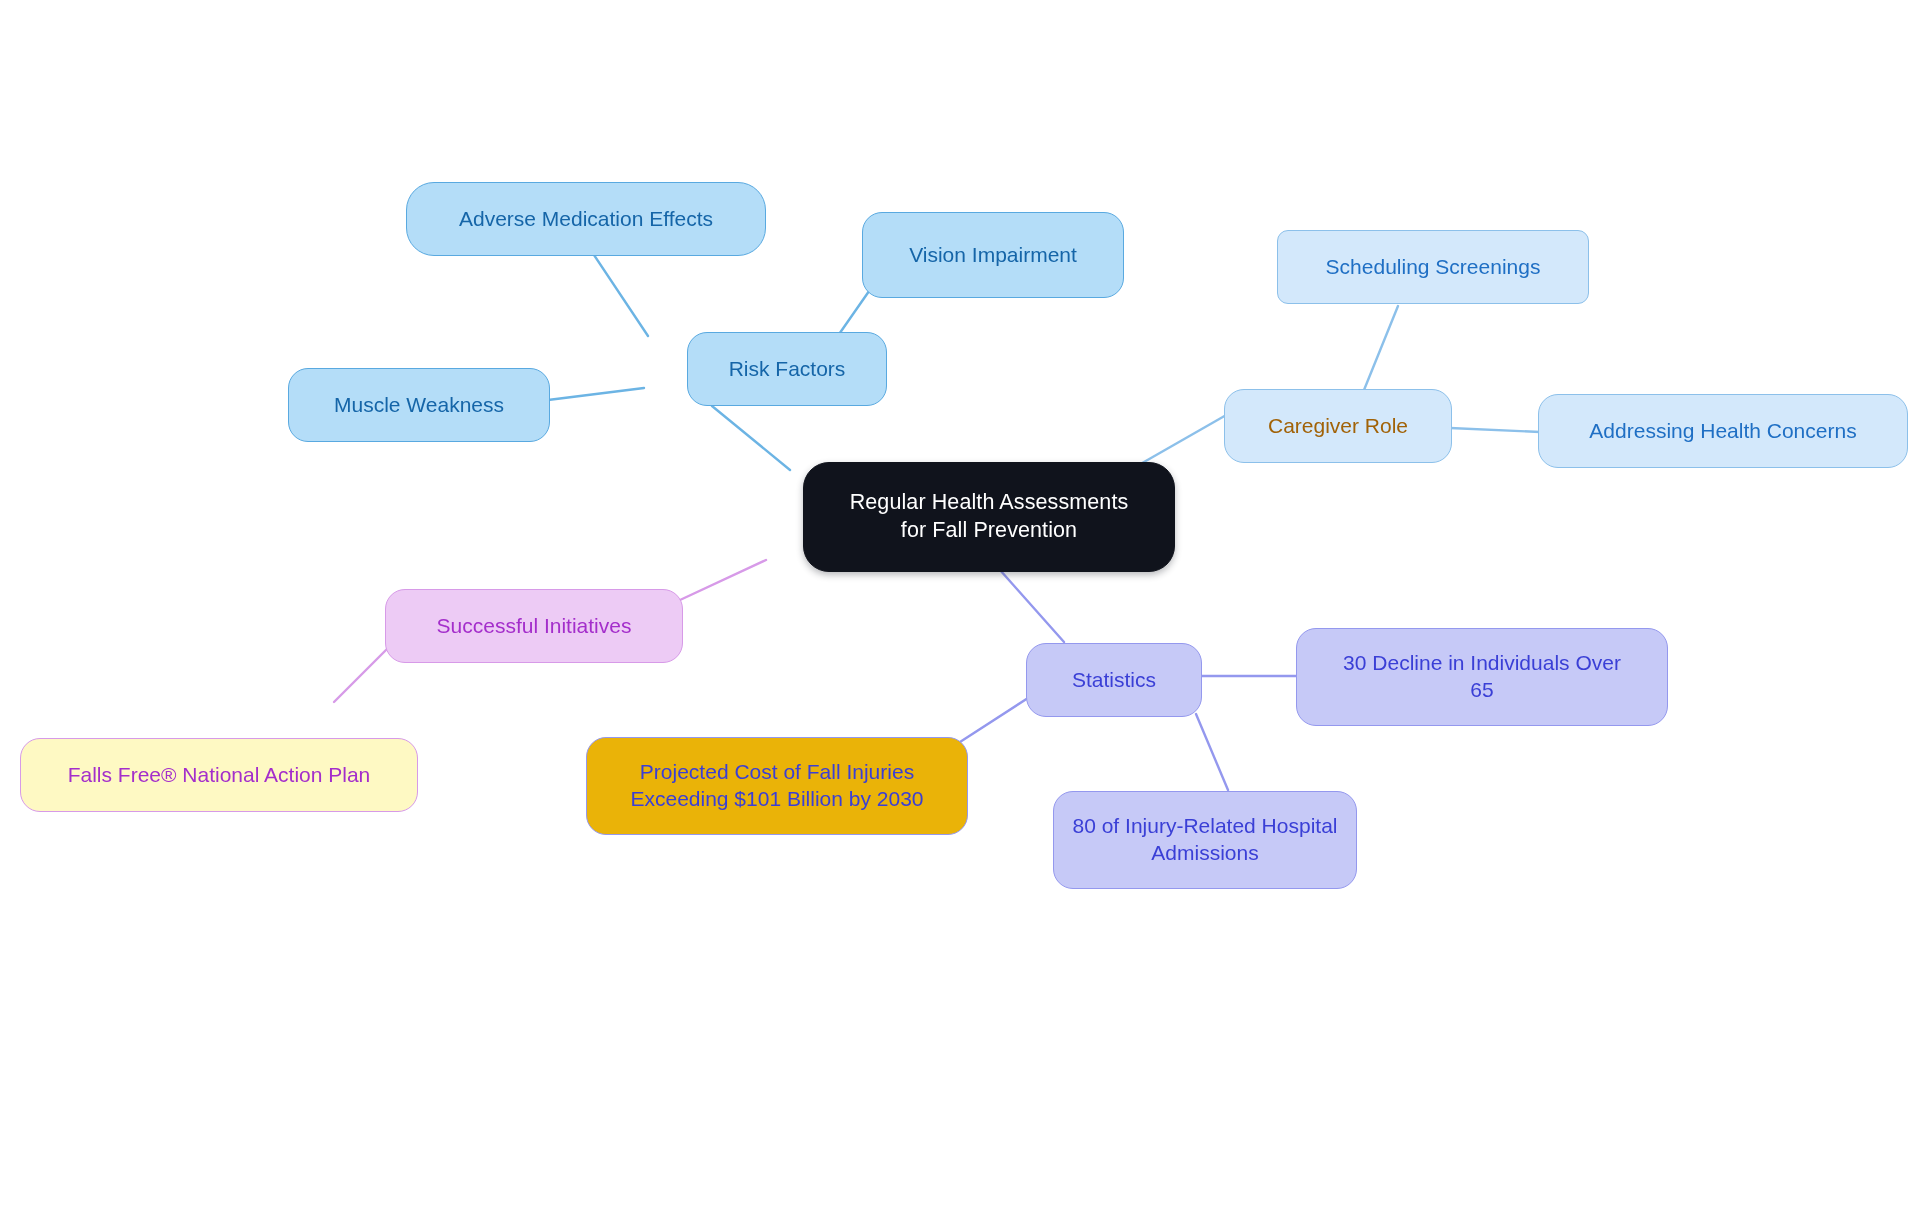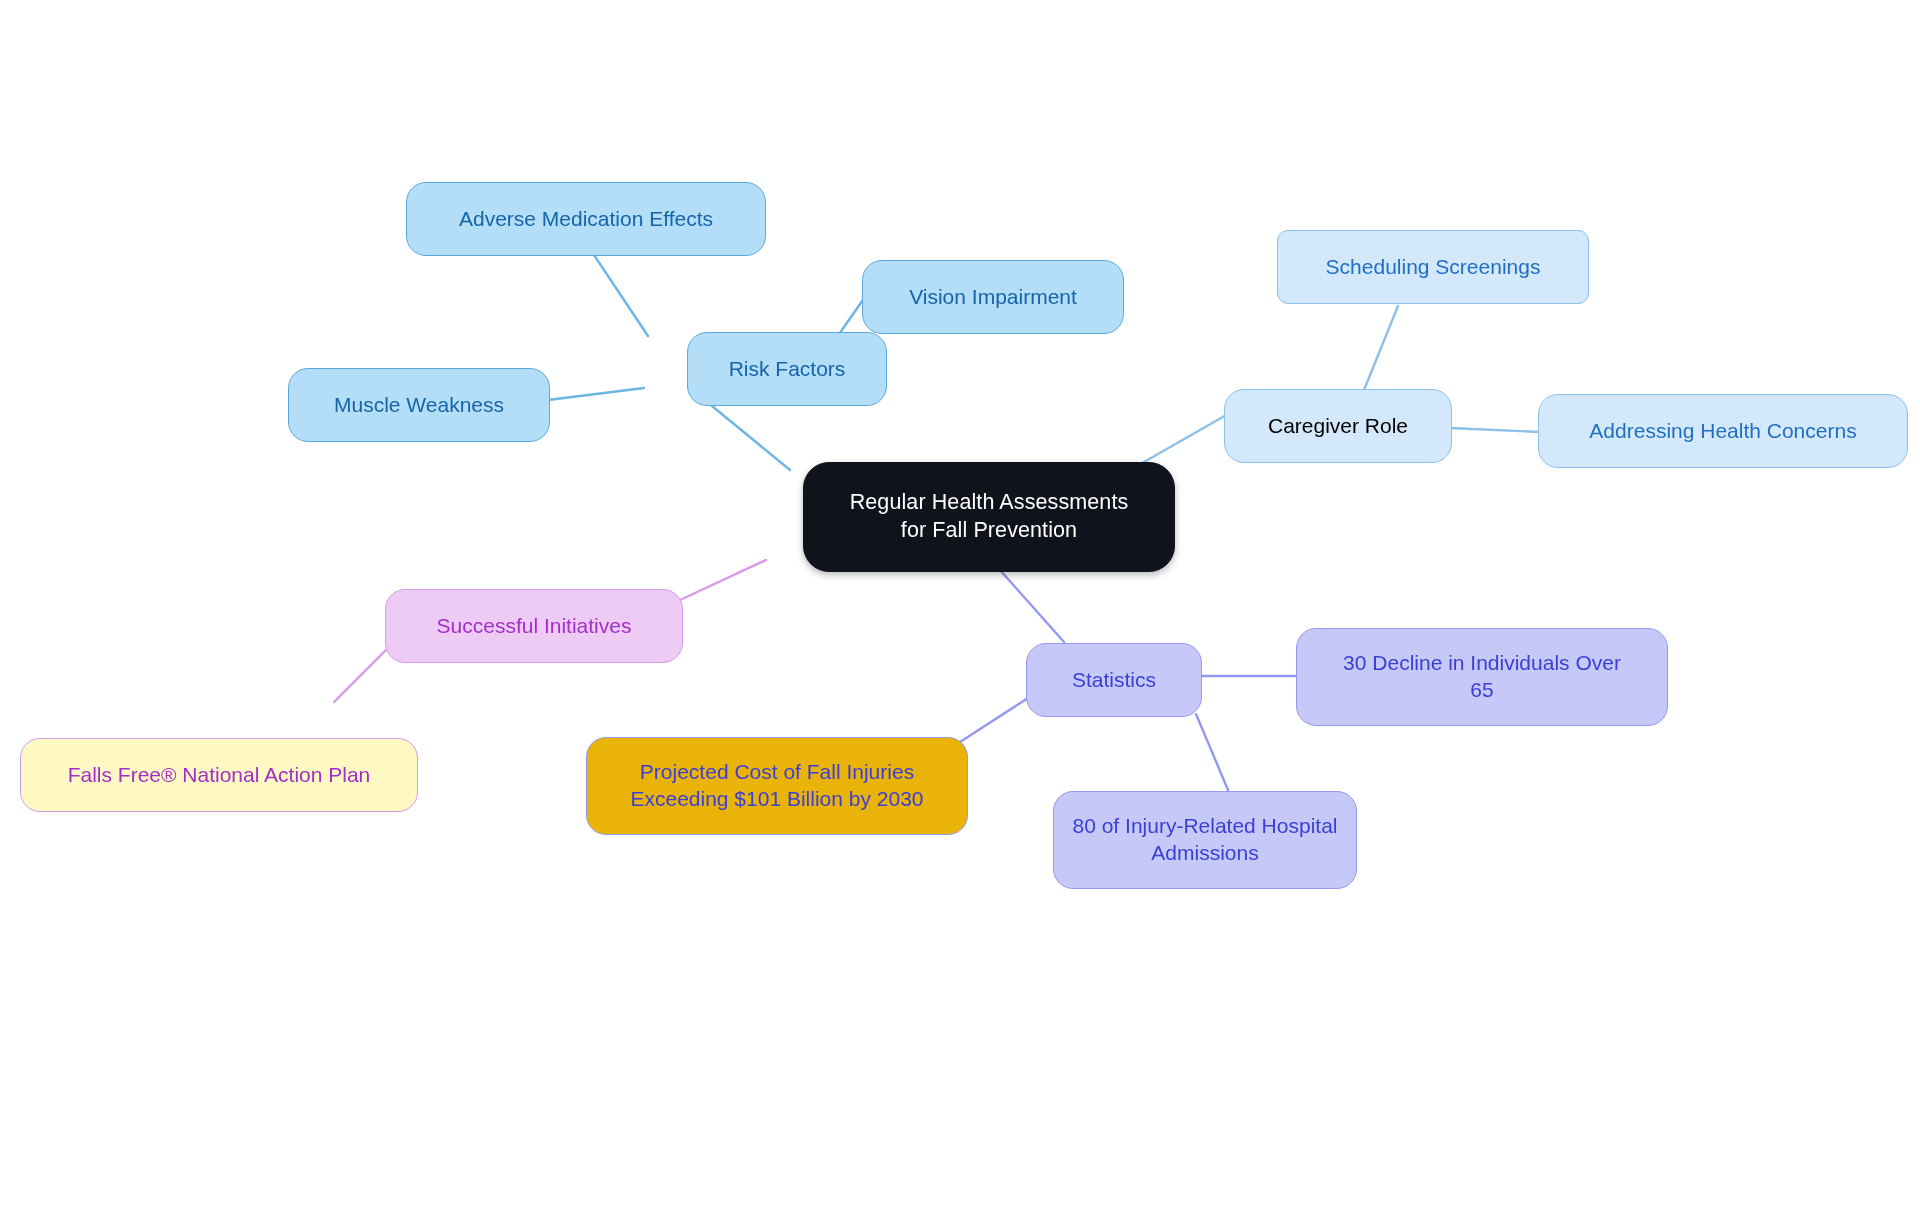--- a/index.html
+++ b/index.html
@@ -145,24 +145,24 @@
       <line x1="1028" y1="698" x2="960" y2="742" stroke="#9498ee" stroke-width="2.4" stroke-linecap="round"></line>
       <line x1="1196" y1="714" x2="1228" y2="790" stroke="#9498ee" stroke-width="2.4" stroke-linecap="round"></line>
       <line x1="766" y1="560" x2="680" y2="600" stroke="#d79ae8" stroke-width="2.4" stroke-linecap="round"></line>
       <line x1="390" y1="646" x2="334" y2="702" stroke="#d79ae8" stroke-width="2.4" stroke-linecap="round"></line>
     </svg>
 
   <div id="node-layer">
       <div class="node node-root" style="left: 803px; top: 462px; width: 372px; height: 110px;"><span>Regular Health Assessments
 for Fall Prevention</span></div>
       <div class="node node-blue-a" style="left: 639px; top: 332px; width: 200px; height: 74px; background: rgb(180, 221, 248); border-color: rgb(89, 169, 224); color: rgb(21, 101, 168); margin-left: 48px;"><span>Risk Factors</span></div>
-      <div class="node node-blue-a" style="left: 406px; top: 182px; width: 360px; height: 74px; background: rgb(180, 221, 248); border-color: rgb(89, 169, 224); color: rgb(21, 101, 168);"><span>Adverse Medication Effects</span></div>
-      <div class="node node-blue-a" style="left: 862px; top: 212px; width: 262px; height: 74px; background: rgb(180, 221, 248); border-color: rgb(89, 169, 224); color: rgb(21, 101, 168); margin-top: 48px;"><span>Vision Impairment</span></div>
+      <div class="node node-blue-a" style="left: 406px; top: 182px; width: 360px; height: 74px; background: rgb(180, 221, 248); border-color: rgb(89, 169, 224); color: rgb(21, 101, 168); border-radius: 28px;"><span>Adverse Medication Effects</span></div>
+      <div class="node node-blue-a" style="left: 862px; top: 212px; width: 262px; height: 86px; background: rgb(180, 221, 248); border-color: rgb(89, 169, 224); color: rgb(21, 101, 168);"><span>Vision Impairment</span></div>
       <div class="node node-blue-a" style="left: 288px; top: 368px; width: 262px; height: 74px; background: rgb(180, 221, 248); border-color: rgb(89, 169, 224); color: rgb(21, 101, 168);"><span>Muscle Weakness</span></div>
-      <div class="node node-blue-b" style="left: 1224px; top: 389px; width: 228px; height: 74px; background: rgb(211, 232, 251); border-color: rgb(140, 192, 234); color: #000000;"><span>Caregiver Role</span></div>
+      <div class="node node-blue-b" style="left: 1224px; top: 389px; width: 228px; height: 74px; background: rgb(211, 232, 251); border-color: rgb(140, 192, 234); color: #a16207;"><span>Caregiver Role</span></div>
       <div class="node node-blue-b" style="left: 1277px; top: 230px; width: 312px; height: 74px; background: rgb(211, 232, 251); border-color: rgb(140, 192, 234); color: rgb(31, 111, 196); border-radius: 11px;"><span>Scheduling Screenings</span></div>
       <div class="node node-blue-b" style="left: 1538px; top: 394px; width: 370px; height: 74px; background: rgb(211, 232, 251); border-color: rgb(140, 192, 234); color: rgb(31, 111, 196);"><span>Addressing Health Concerns</span></div>
       <div class="node node-violet" style="left: 1026px; top: 643px; width: 176px; height: 74px; background: rgb(198, 201, 247); border-color: rgb(148, 152, 238); color: rgb(58, 63, 214);"><span>Statistics</span></div>
       <div class="node node-violet" style="left: 1296px; top: 628px; width: 372px; height: 98px; background: rgb(198, 201, 247); border-color: rgb(148, 152, 238); color: rgb(58, 63, 214);"><span>30 Decline in Individuals Over
 65</span></div>
       <div class="node node-violet" style="left: 586px; top: 737px; width: 382px; height: 98px; background: #eab308; border-color: rgb(148, 152, 238); color: rgb(58, 63, 214);"><span>Projected Cost of Fall Injuries
 Exceeding $101 Billion by 2030</span></div>
       <div class="node node-violet" style="left: 1053px; top: 791px; width: 304px; height: 98px; background: rgb(198, 201, 247); border-color: rgb(148, 152, 238); color: rgb(58, 63, 214);"><span>80 of Injury-Related Hospital
 Admissions</span></div>
       <div class="node node-pink" style="left: 385px; top: 589px; width: 298px; height: 74px; background: rgb(237, 203, 245); border-color: rgb(215, 154, 232); color: rgb(164, 46, 203);"><span>Successful Initiatives</span></div>

